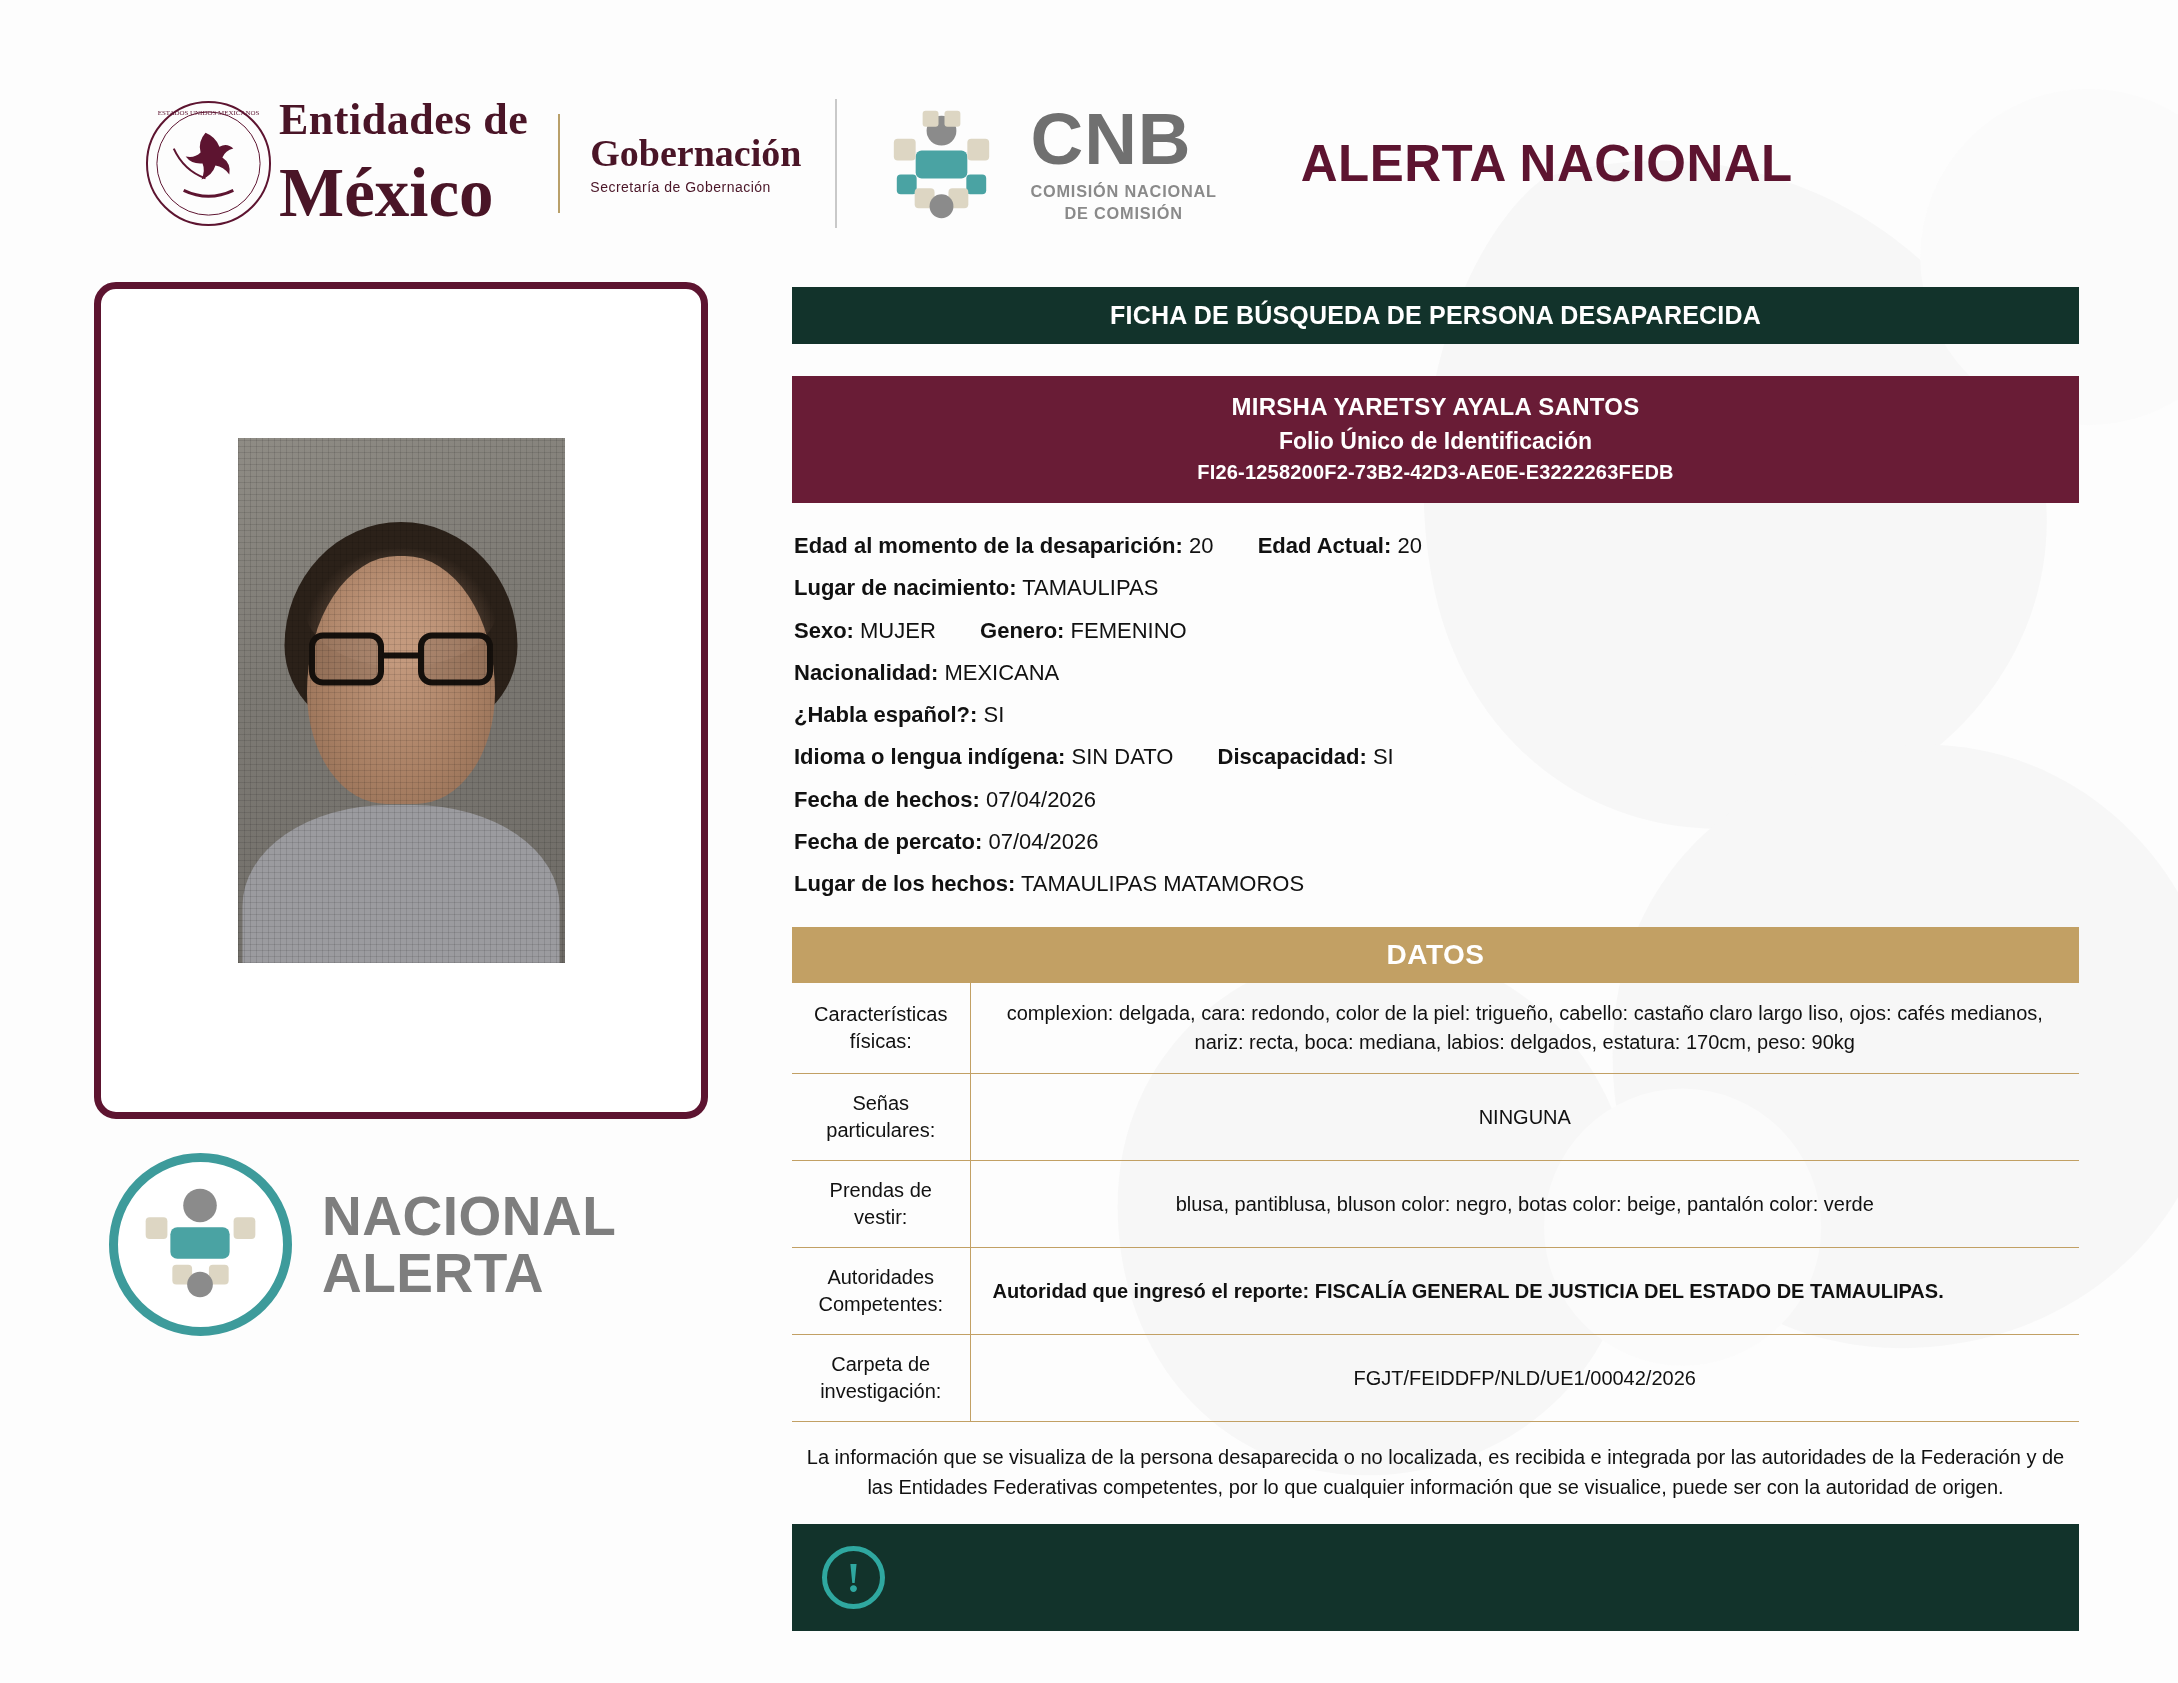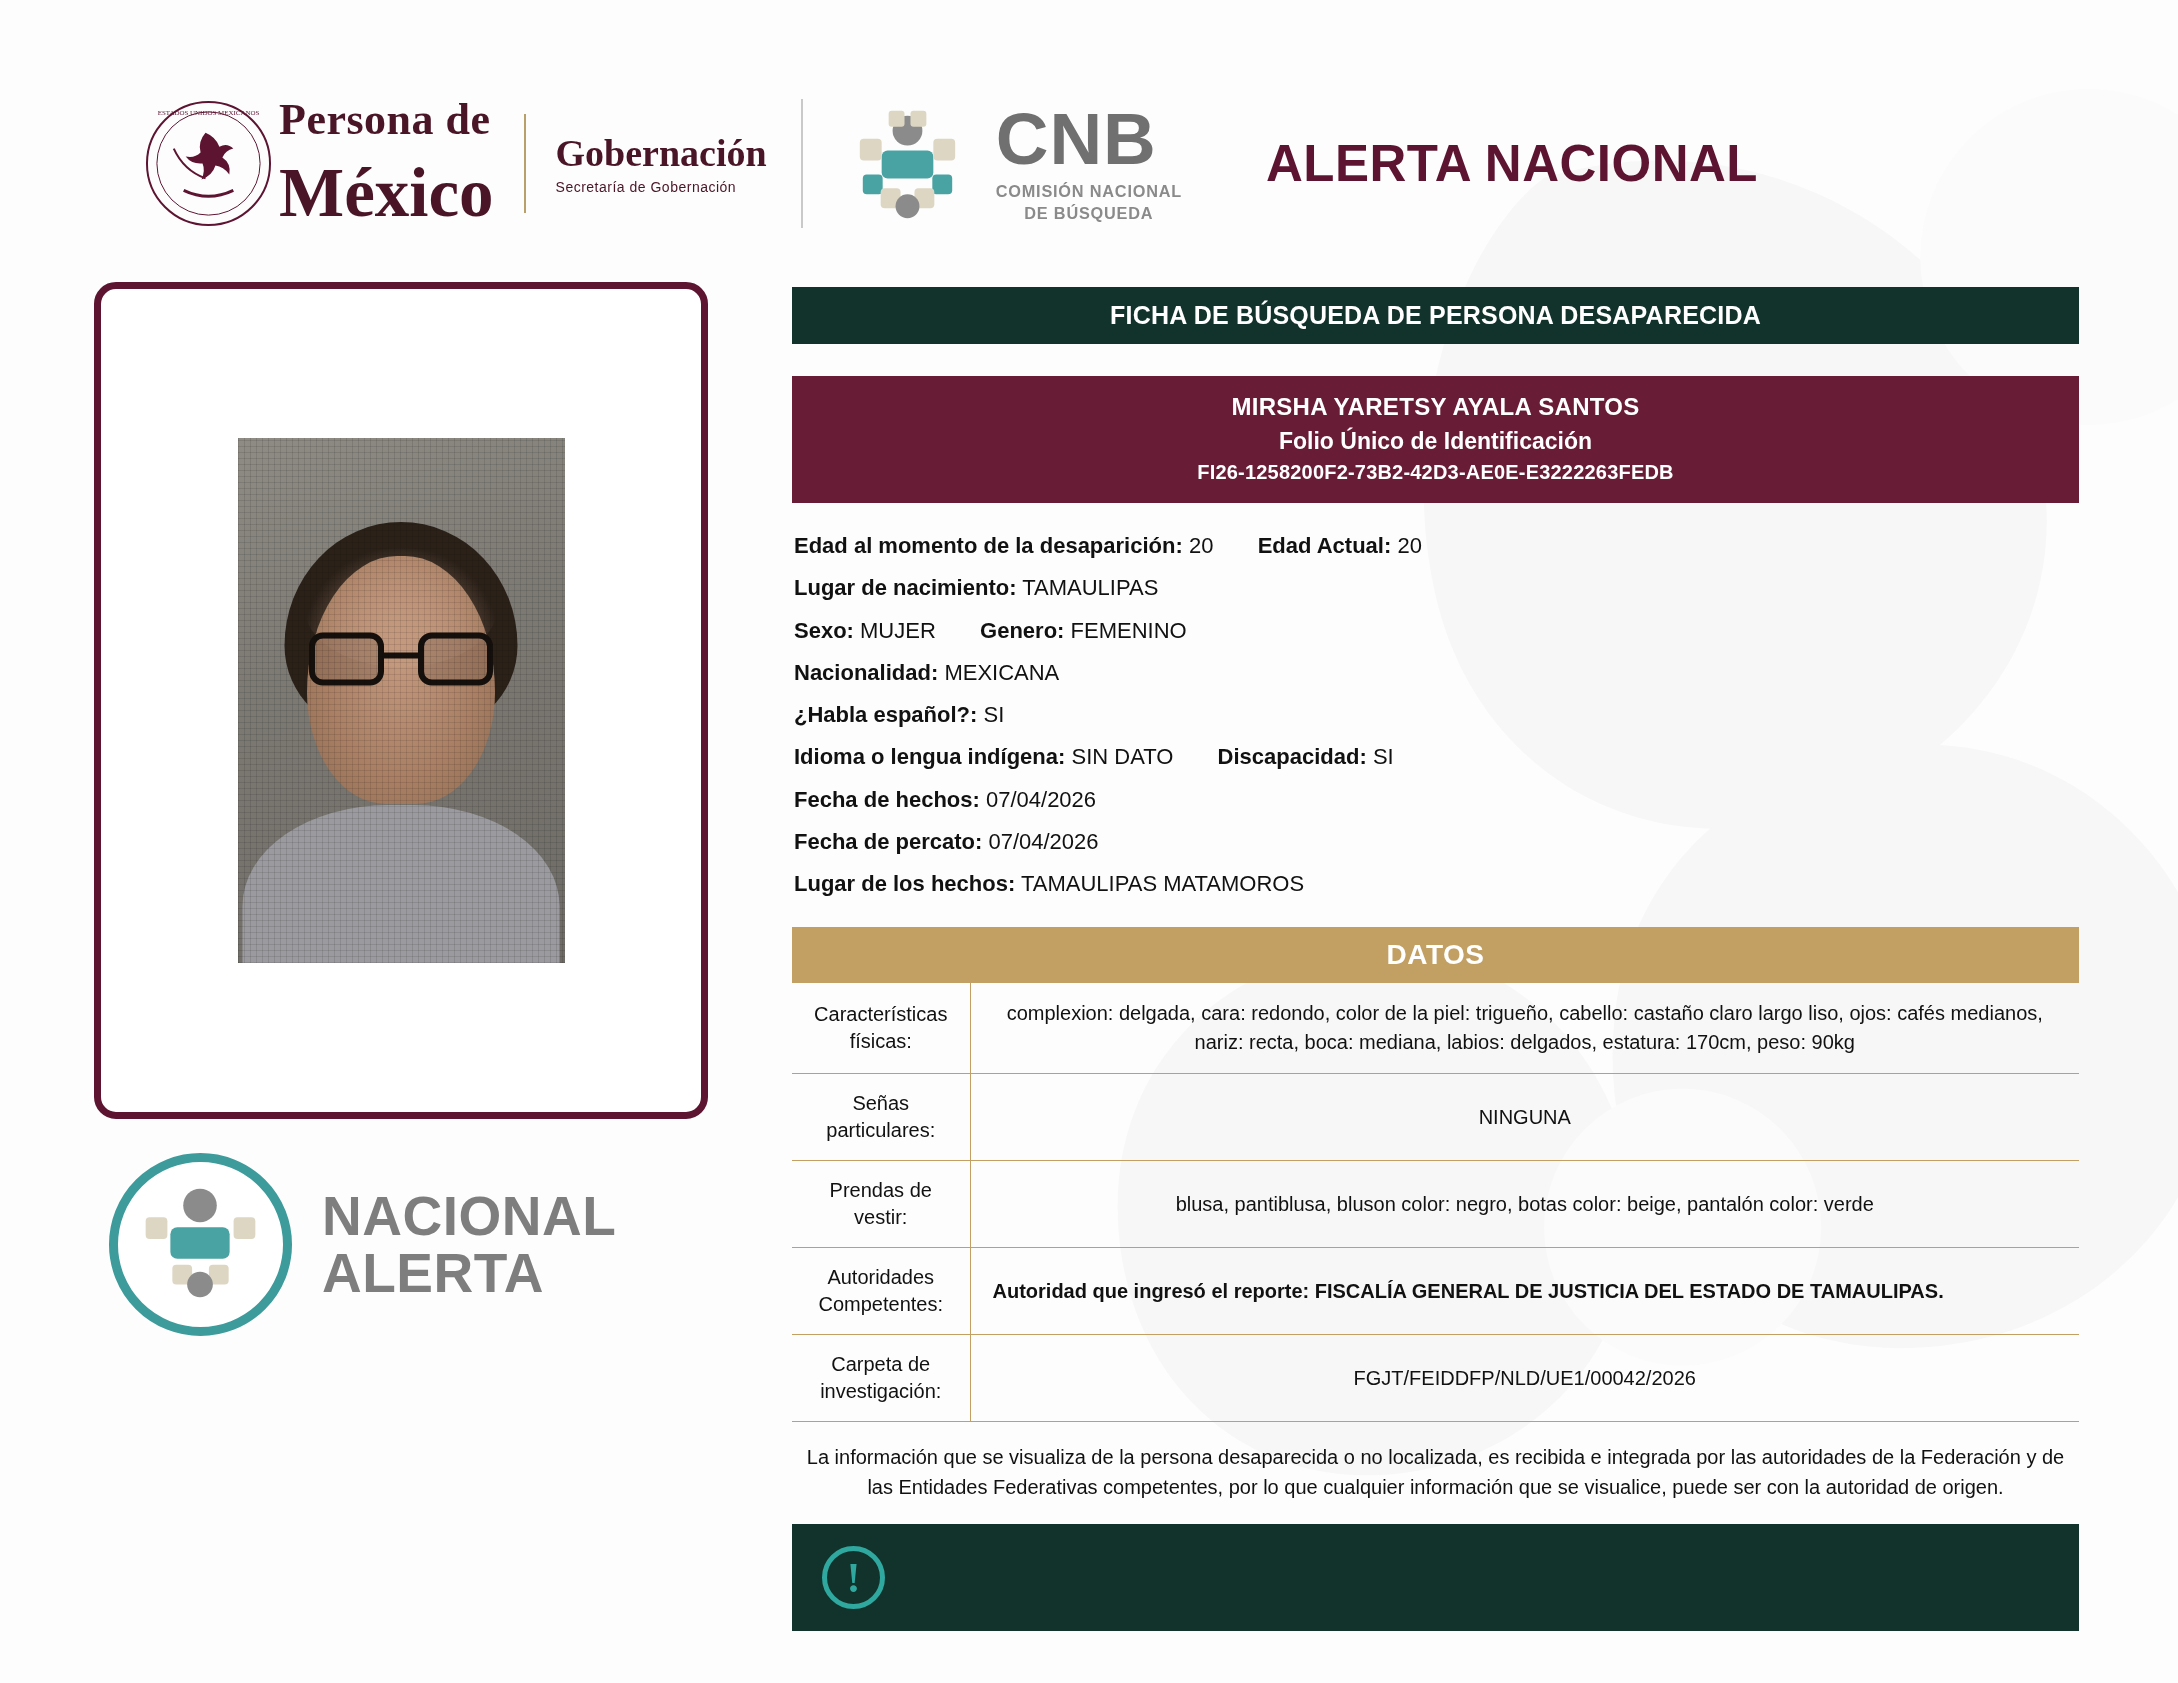--- a/index.html
+++ b/index.html
@@ -328,21 +328,21 @@
         <circle cx="65" cy="65" r="62" fill="none" stroke="#5d1430" stroke-width="2"></circle>
         <circle cx="65" cy="65" r="52" fill="none" stroke="#5d1430" stroke-width="1"></circle>
         <path d="M40 92 Q65 104 90 92" fill="none" stroke="#5d1430" stroke-width="3"></path>
         <path d="M62 34 q10 4 14 14 q8 -4 14 2 q-8 2 -11 9 q9 6 7 17 q-6 -8 -14 -9 q-3 10 -14 14 q4 -9 1 -16 q-11 1 -17 -7 q9 2 15 -4 q-3 -11 5 -20 z" fill="#5d1430"></path>
         <path d="M30 50 q10 22 32 30" fill="none" stroke="#5d1430" stroke-width="2"></path>
         <text x="65" y="16" font-size="7" fill="#5d1430" text-anchor="middle" font-family="Liberation Serif, serif">ESTADOS UNIDOS MEXICANOS</text>
       </svg>
     </div>
 
     <div class="gob-text">
-      <div class="l1">Persona de</div>
+      <div class="l1">Entidades de</div>
       <div class="l2">México</div>
     </div>
 
     <div class="divider-vert"></div>
 
     <div class="segob">
       <div class="s1">Gobernación</div>
       <div class="s2">Secretaría de Gobernación</div>
     </div>
 
@@ -361,21 +361,21 @@
         <circle cx="75" cy="118" r="12" fill="#8b8b8b"></circle>
         <rect x="56" y="22" width="16" height="16" rx="3" fill="#ddd6c3"></rect>
         <rect x="78" y="22" width="16" height="16" rx="3" fill="#ddd6c3"></rect>
       </svg>
     </div>
 
     <div class="cnb-text">
       <div class="c1">CNB</div>
       <div class="c2">
         <div>COMISIÓN NACIONAL</div>
-        <div>DE BÚSQUEDA</div>
+        <div>DE COMISIÓN</div>
       </div>
     </div>
 
     <div class="alerta-nacional-title">ALERTA NACIONAL</div>
   </div>
 
   <div class="photo-frame">
     <div class="photo">
       <div class="body"></div>
       <div class="hair"></div>

